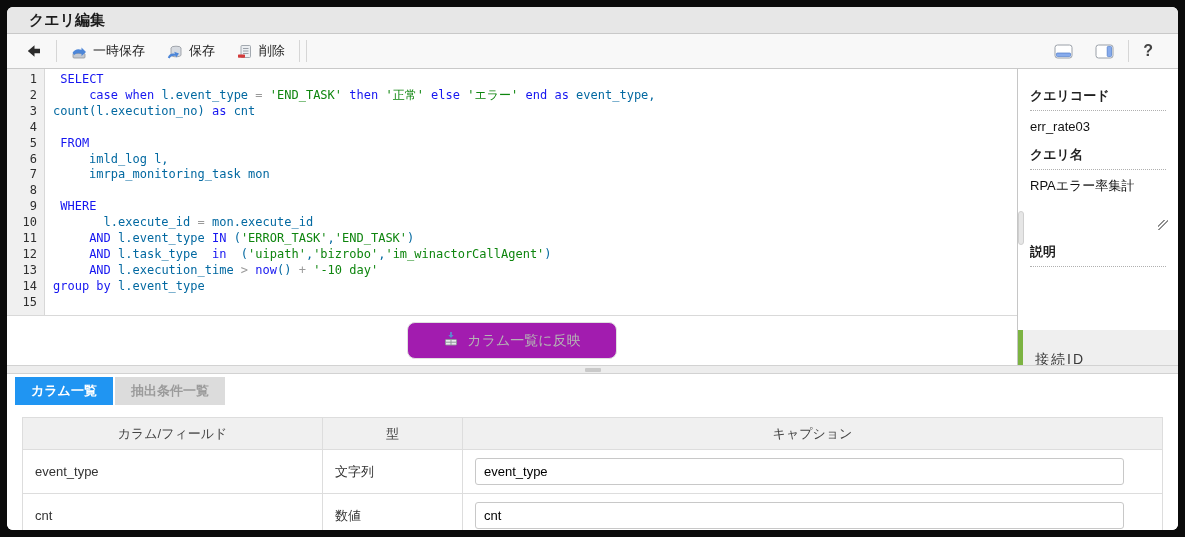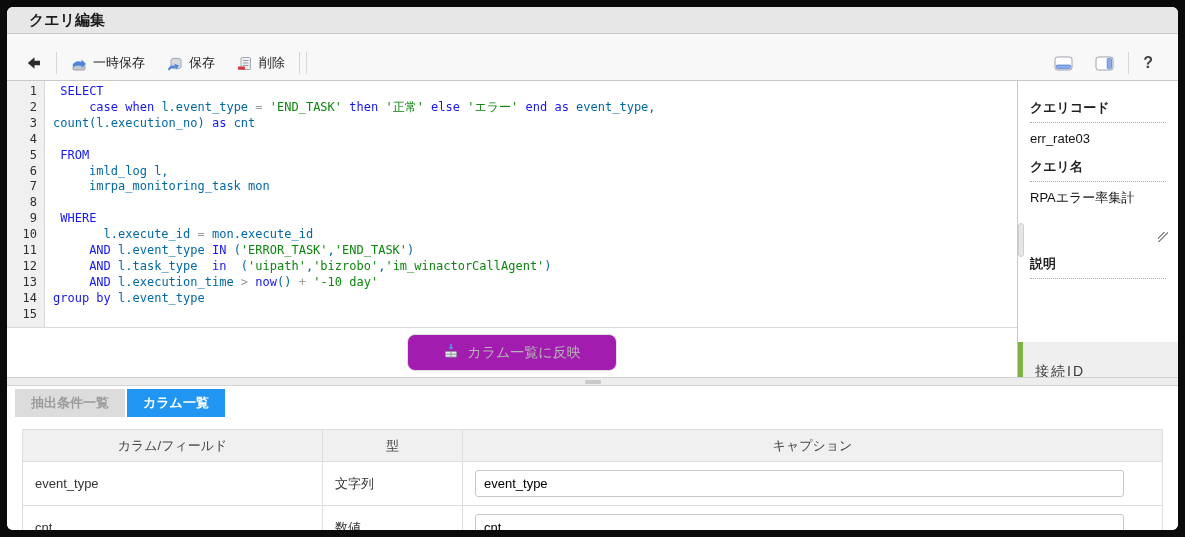--- a/index.html
+++ b/index.html
@@ -3,21 +3,21 @@
 <meta charset="utf-8">
 <style>
   html,body{margin:0;padding:0;}
   body{width:1185px;height:537px;background:#0b0b0b;font-family:"Liberation Sans",sans-serif;position:relative;overflow:hidden;}
   .frame{position:absolute;left:7px;top:7px;width:1171px;height:523px;background:#fff;border-radius:6px;overflow:hidden;display:flex;flex-direction:column;}
 
   
   .titlebar{height:26px;flex:none;background:#e7e7e7;border-bottom:1px solid #c9c9c9;display:flex;align-items:center;padding-left:22px;font-size:15px;font-weight:600;color:#1c1c1c;}
 
   
-  .toolbar{height:34px;flex:none;background:#f8f8f8;border-bottom:1px solid #c9c9c9;display:flex;align-items:center;padding:12px 14px 0 8px;}
+  .toolbar{height:34px;flex:none;background:#f8f8f8;border-bottom:1px solid #c9c9c9;display:flex;align-items:center;padding:0 14px 0 8px;}
   .tb-btn{display:flex;align-items:center;gap:6px;height:100%;padding:0 11px;background:transparent;border:none;font-family:inherit;font-size:13px;color:#222;cursor:default;}
   .tb-btn .ic{display:flex;align-items:center;}
   .sep{width:1px;height:22px;background:#d6d6d6;margin:0 3px;flex:none;}
   .spacer{flex:1;}
   .help-btn{font-size:16px;font-weight:bold;color:#444;}
 
   
   .main{height:296px;flex:none;display:flex;min-height:0;}
   .left-col{flex:1;display:flex;flex-direction:column;min-width:0;}
   .editor{flex:1;display:flex;overflow:hidden;background:#fff;}
@@ -201,22 +201,22 @@
       </div>
     </div>
   </div>
 
   <div class="splitter">
     <div class="split-grip"></div>
   </div>
 
   <div class="bottom-panel">
     <div class="tabs">
+      <div class="tab active">カラム一覧</div>
       <div class="tab">抽出条件一覧</div>
-      <div class="tab active">カラム一覧</div>
     </div>
     <div class="table-wrap">
       <table class="cols">
         <thead>
           <tr>
             <th class="col-field">カラム/フィールド</th>
             <th class="col-type">型</th>
             <th>キャプション</th>
           </tr>
         </thead>

